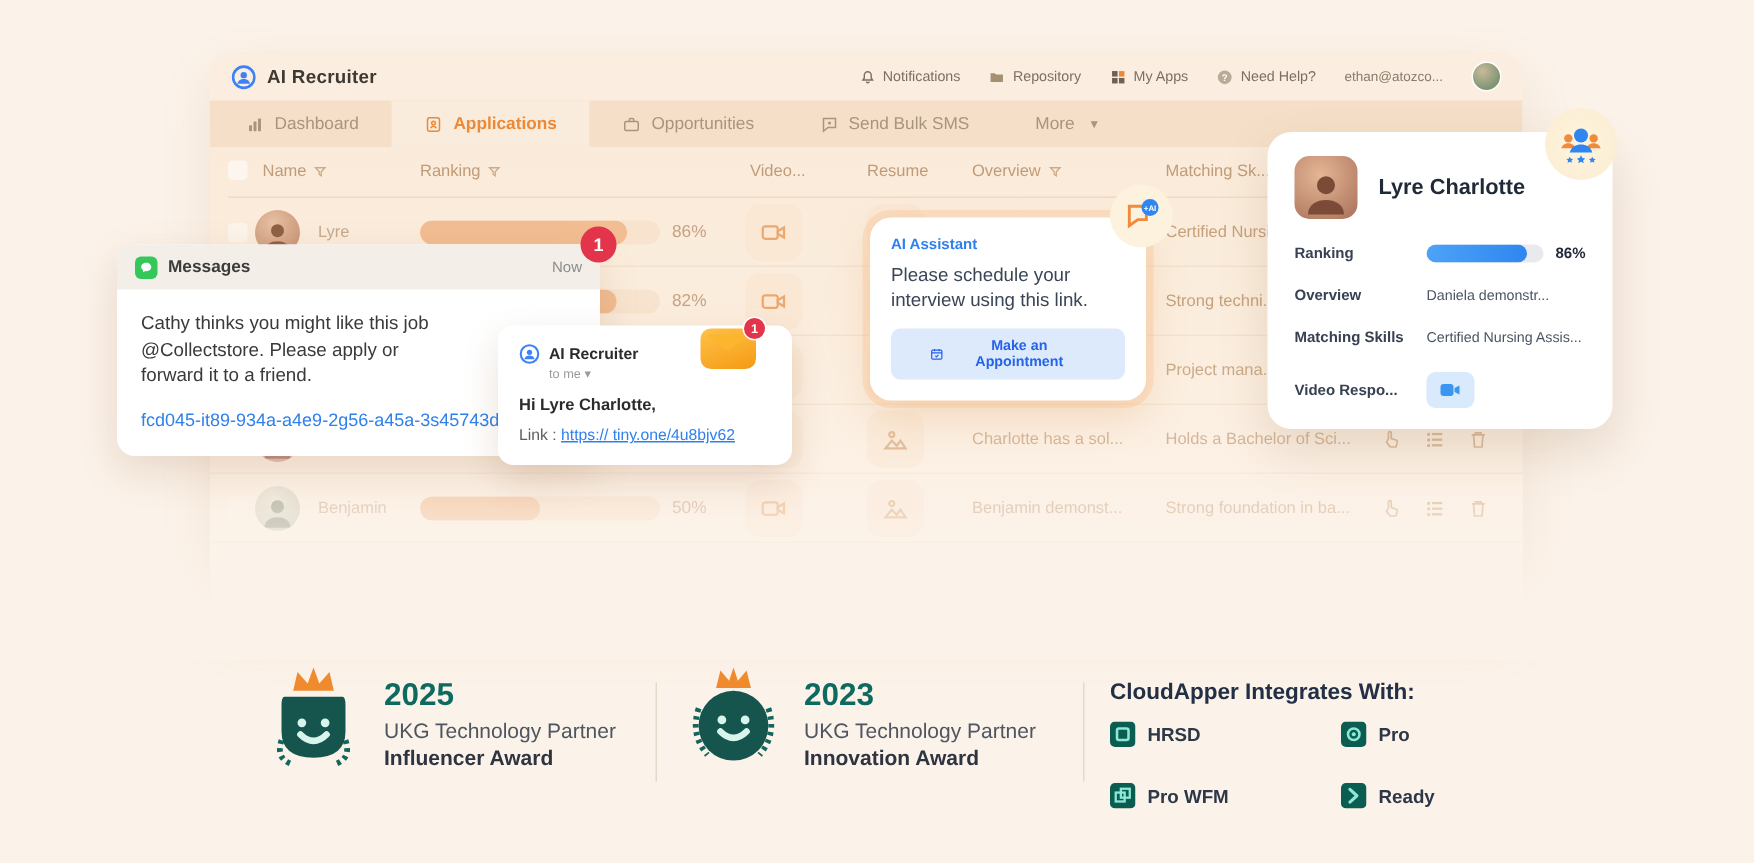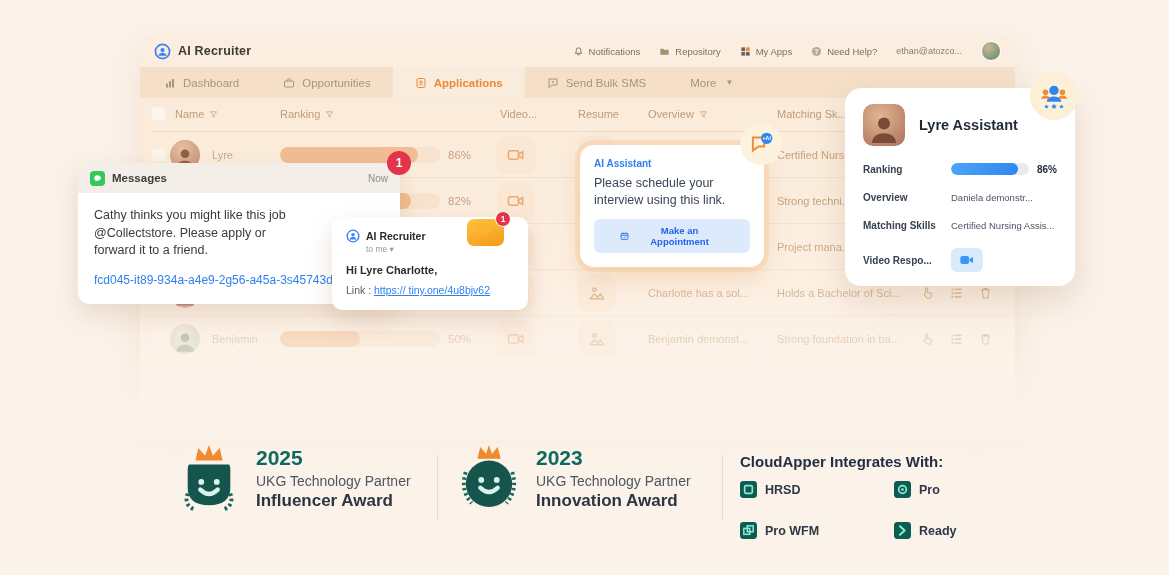--- a/index.html
+++ b/index.html
@@ -120,26 +120,26 @@
   .pc-bar i { display:block; height:100%; border-radius:7px; background:linear-gradient(90deg,#4da3f7,#2f86f0); }
   .pc-pct { font-size:10px; font-weight:bold; color:#1f2937; }
   .pc-video { width:32px; height:24px; border-radius:6px; background:#d8eafc; display:flex; align-items:center; justify-content:center; }
   .pc-video svg { width:16px; height:16px; fill:#3b96f2; }
   .team-chip { position:absolute; left:1030px; top:72px; z-index:7; width:48px; height:48px; border-radius:50%;
     background:radial-gradient(circle,#fdf4df,#fbecd0); display:flex; align-items:center; justify-content:center; }
   .team-chip svg { width:30px; height:30px; }
 
   
   .bottom { position:absolute; left:0; top:443px; width:1169px; }
-  .award { position:absolute; display:flex; align-items:center; gap:16px; }
+  .award { position:absolute; display:flex; align-items:flex-end; gap:16px; }
   .award-1 { left:178px; } .award-2 { left:458px; }
   .award svg { width:62px; height:70px; }
   .award-year { font-size:21px; font-weight:bold; color:#0e6a5f; }
   .award-org { font-size:14px; color:#4f5660; margin-top:3px; }
-  .award-title { font-size:17px; font-weight:bold; color:#2e3440; margin-top:2px; }
+  .award-title { font-size:14px; font-weight:bold; color:#2e3440; margin-top:2px; }
   .vdiv { position:absolute; top:12px; width:1px; height:66px; background:#e4d9ca; }
   .vdiv-1 { left:437px; } .vdiv-2 { left:722px; }
   .integrations { position:absolute; left:740px; top:10px; }
   .int-title { font-size:15px; font-weight:bold; color:#222f44; }
   .int-grid { margin-top:11px; display:grid; grid-template-columns:130px 110px; row-gap:10px;gap:24px; }
   .int-item { display:flex; align-items:center; gap:8px; font-size:12.5px; font-weight:bold; color:#2d3748; }
   .int-item svg { width:17px; height:17px; }
 </style>
 </head>
 <body>
@@ -192,34 +192,34 @@
 
     <div class="tabbar">
       <div class="tab">
         <svg viewBox="0 0 24 24" fill="#a8957d">
             <rect x="4" y="13" width="4" height="8" rx="1"></rect>
             <rect x="10" y="8" width="4" height="13" rx="1"></rect>
             <rect x="16" y="4" width="4" height="17" rx="1"></rect>
           </svg>
         <span>Dashboard</span>
       </div>
-      <div class="tab">
-        <svg viewBox="0 0 24 24" fill="none" stroke="#a8957d" stroke-width="2">
-            <rect x="3" y="8" width="18" height="12" rx="2"></rect>
-            <path d="M9 8V6a2 2 0 0 1 2-2h2a2 2 0 0 1 2 2v2"></path>
-          </svg>
-        <span>Opportunities</span>
-      </div>
       <div class="tab active">
         <svg viewBox="0 0 24 24" fill="none" stroke="#ed8936" stroke-width="2">
             <rect x="4" y="3" width="16" height="18" rx="3"></rect>
             <circle cx="12" cy="10" r="2.4"></circle>
             <path d="M8 17c.8-2 2.4-2.8 4-2.8s3.2.8 4 2.8"></path>
           </svg>
         <span>Applications</span>
+      </div>
+      <div class="tab">
+        <svg viewBox="0 0 24 24" fill="none" stroke="#a8957d" stroke-width="2">
+            <rect x="3" y="8" width="18" height="12" rx="2"></rect>
+            <path d="M9 8V6a2 2 0 0 1 2-2h2a2 2 0 0 1 2 2v2"></path>
+          </svg>
+        <span>Opportunities</span>
       </div>
       <div class="tab">
         <svg viewBox="0 0 24 24" fill="none" stroke="#a8957d" stroke-width="2">
             <path d="M4 4h16v12H10l-6 5z"></path>
             <circle cx="12" cy="10" r="1" fill="#a8957d"></circle>
           </svg>
         <span>Send Bulk SMS</span>
       </div>
       <div class="tab">
         <span>More</span>
@@ -537,21 +537,21 @@
   </div>
 
   <div class="profile-card">
     <div class="pc-top">
       <span class="pc-avatar">
           <svg viewBox="0 0 24 24">
             <circle cx="12" cy="9" r="4"></circle>
             <path d="M4 22c0-4.5 4-6.5 8-6.5s8 2 8 6.5z"></path>
           </svg>
         </span>
-      <span class="pc-name">Lyre Assistant</span>
+      <span class="pc-name">Lyre Charlotte</span>
     </div>
     <div class="pc-row">
       <span class="pc-label">Ranking</span>
       <span class="pc-bar">
           <i style="width: 86%;"></i>
         </span>
       <span class="pc-pct">86%</span>
     </div>
     <div class="pc-row">
       <span class="pc-label">Overview</span>

